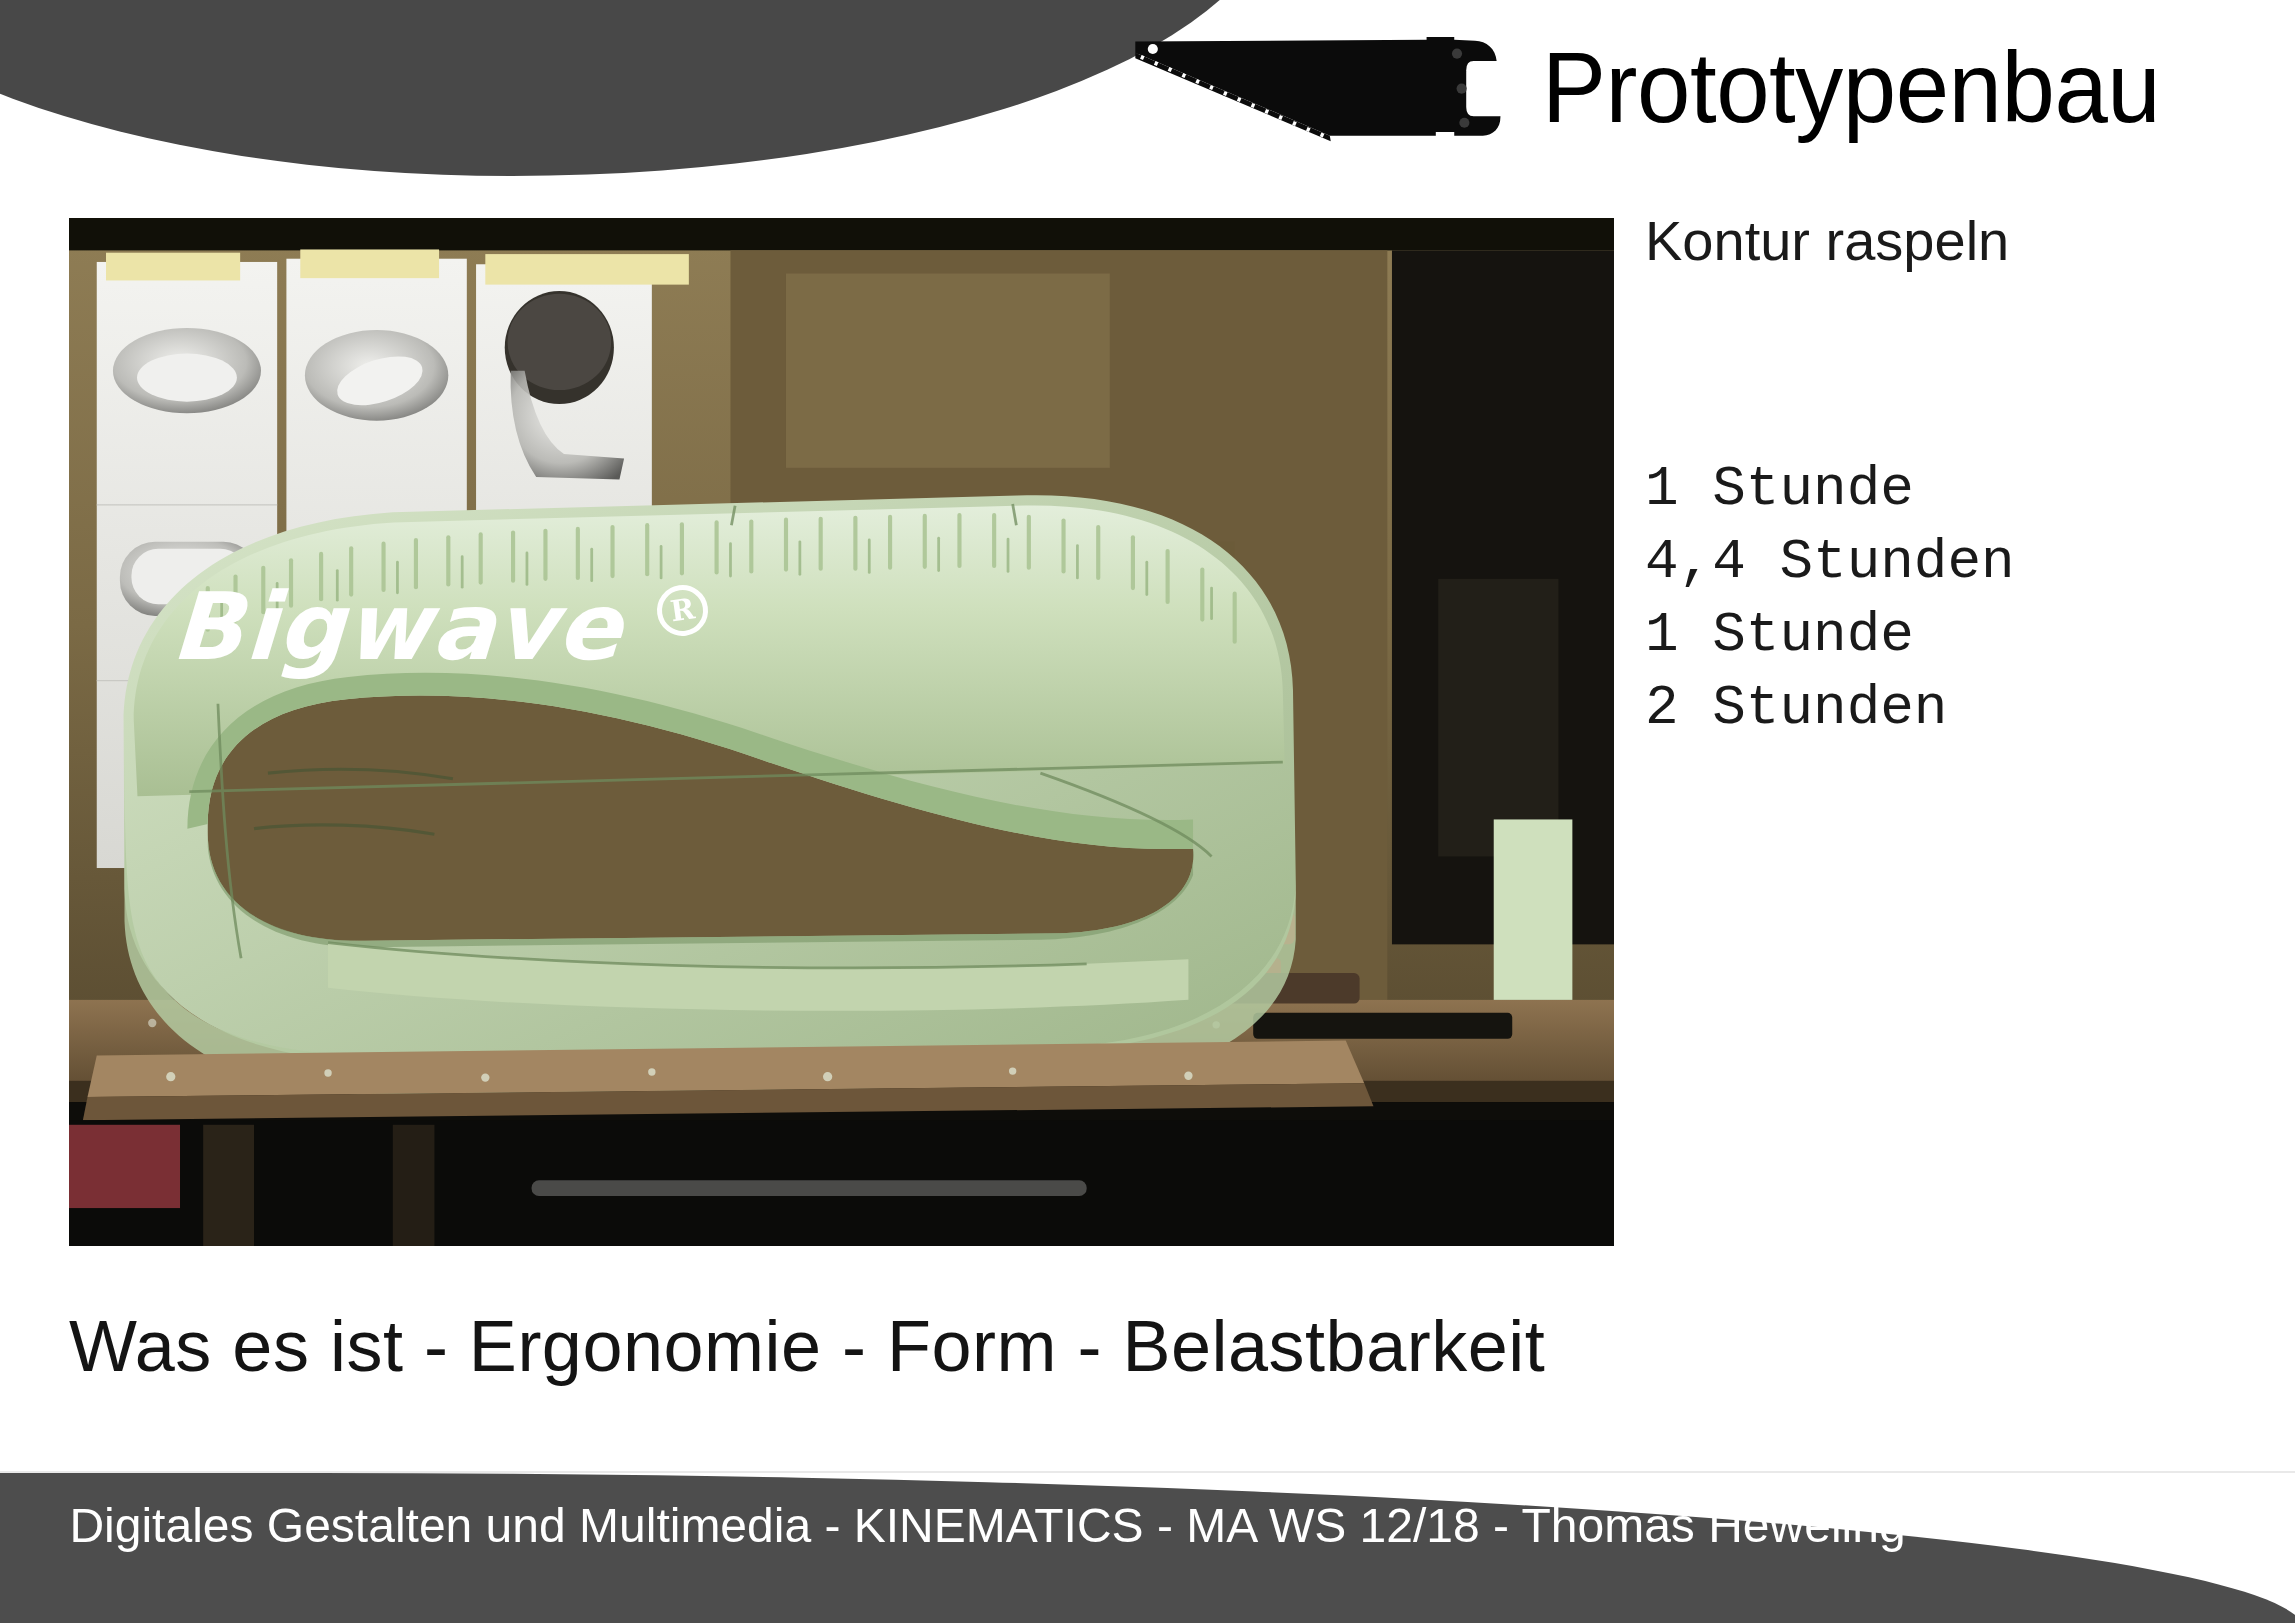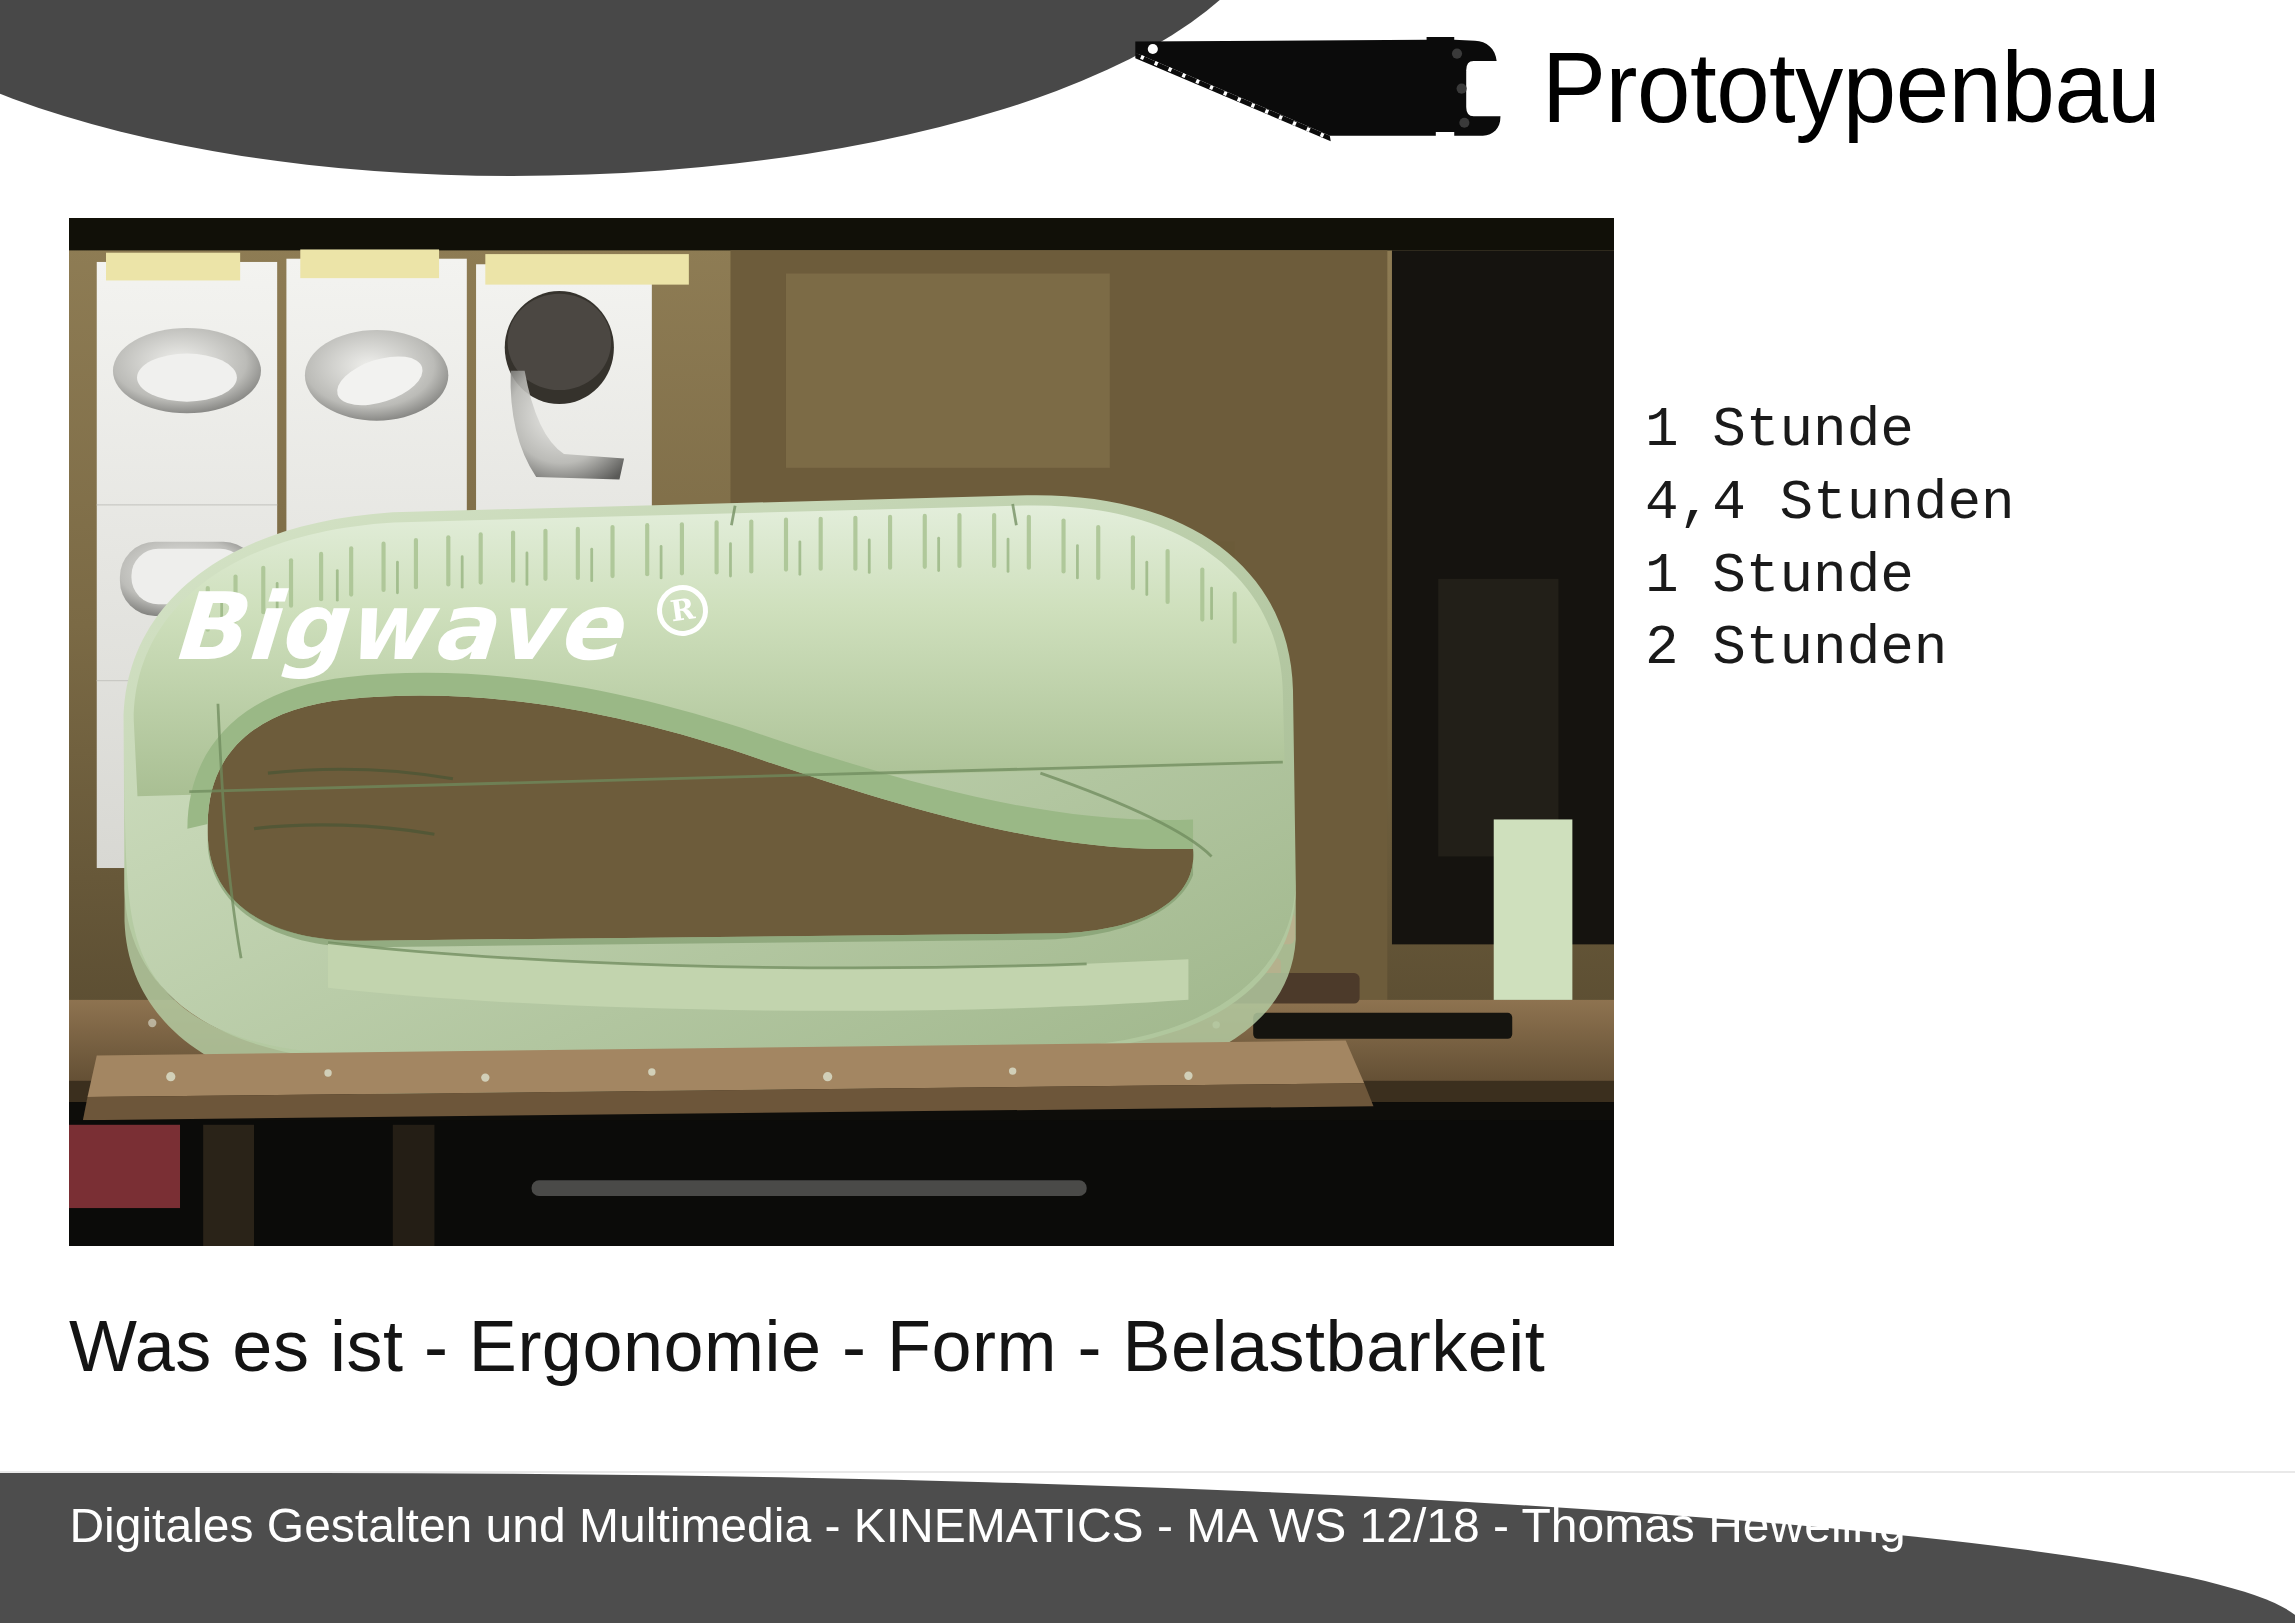--- a/index.html
+++ b/index.html
@@ -414,20 +414,21 @@
 
     <rect x="0" y="1950" width="3340" height="272" fill="#0b0b09"></rect>
     <rect x="290" y="1960" width="110" height="262" fill="#2a2318"></rect>
     <rect x="700" y="1960" width="90" height="262" fill="#241e15"></rect>
     <rect x="1000" y="2080" width="1200" height="34" rx="16" fill="#4a4a48"></rect>
     <rect x="0" y="1960" width="240" height="180" fill="#7a2f34"></rect>
   </svg>
 </div>
 
 <div class="side-col">
+  <div class="side-heading">Kontur raspeln</div>
   <div class="side-list">
     <div>1 Stunde</div>
     <div>4,4 Stunden</div>
     <div>1 Stunde</div>
     <div>2 Stunden</div>
   </div>
 </div>
 
 <div class="nav">
   <div class="nav-line">Was es ist  -  Ergonomie   -  Form  -  Belastbarkeit</div>

